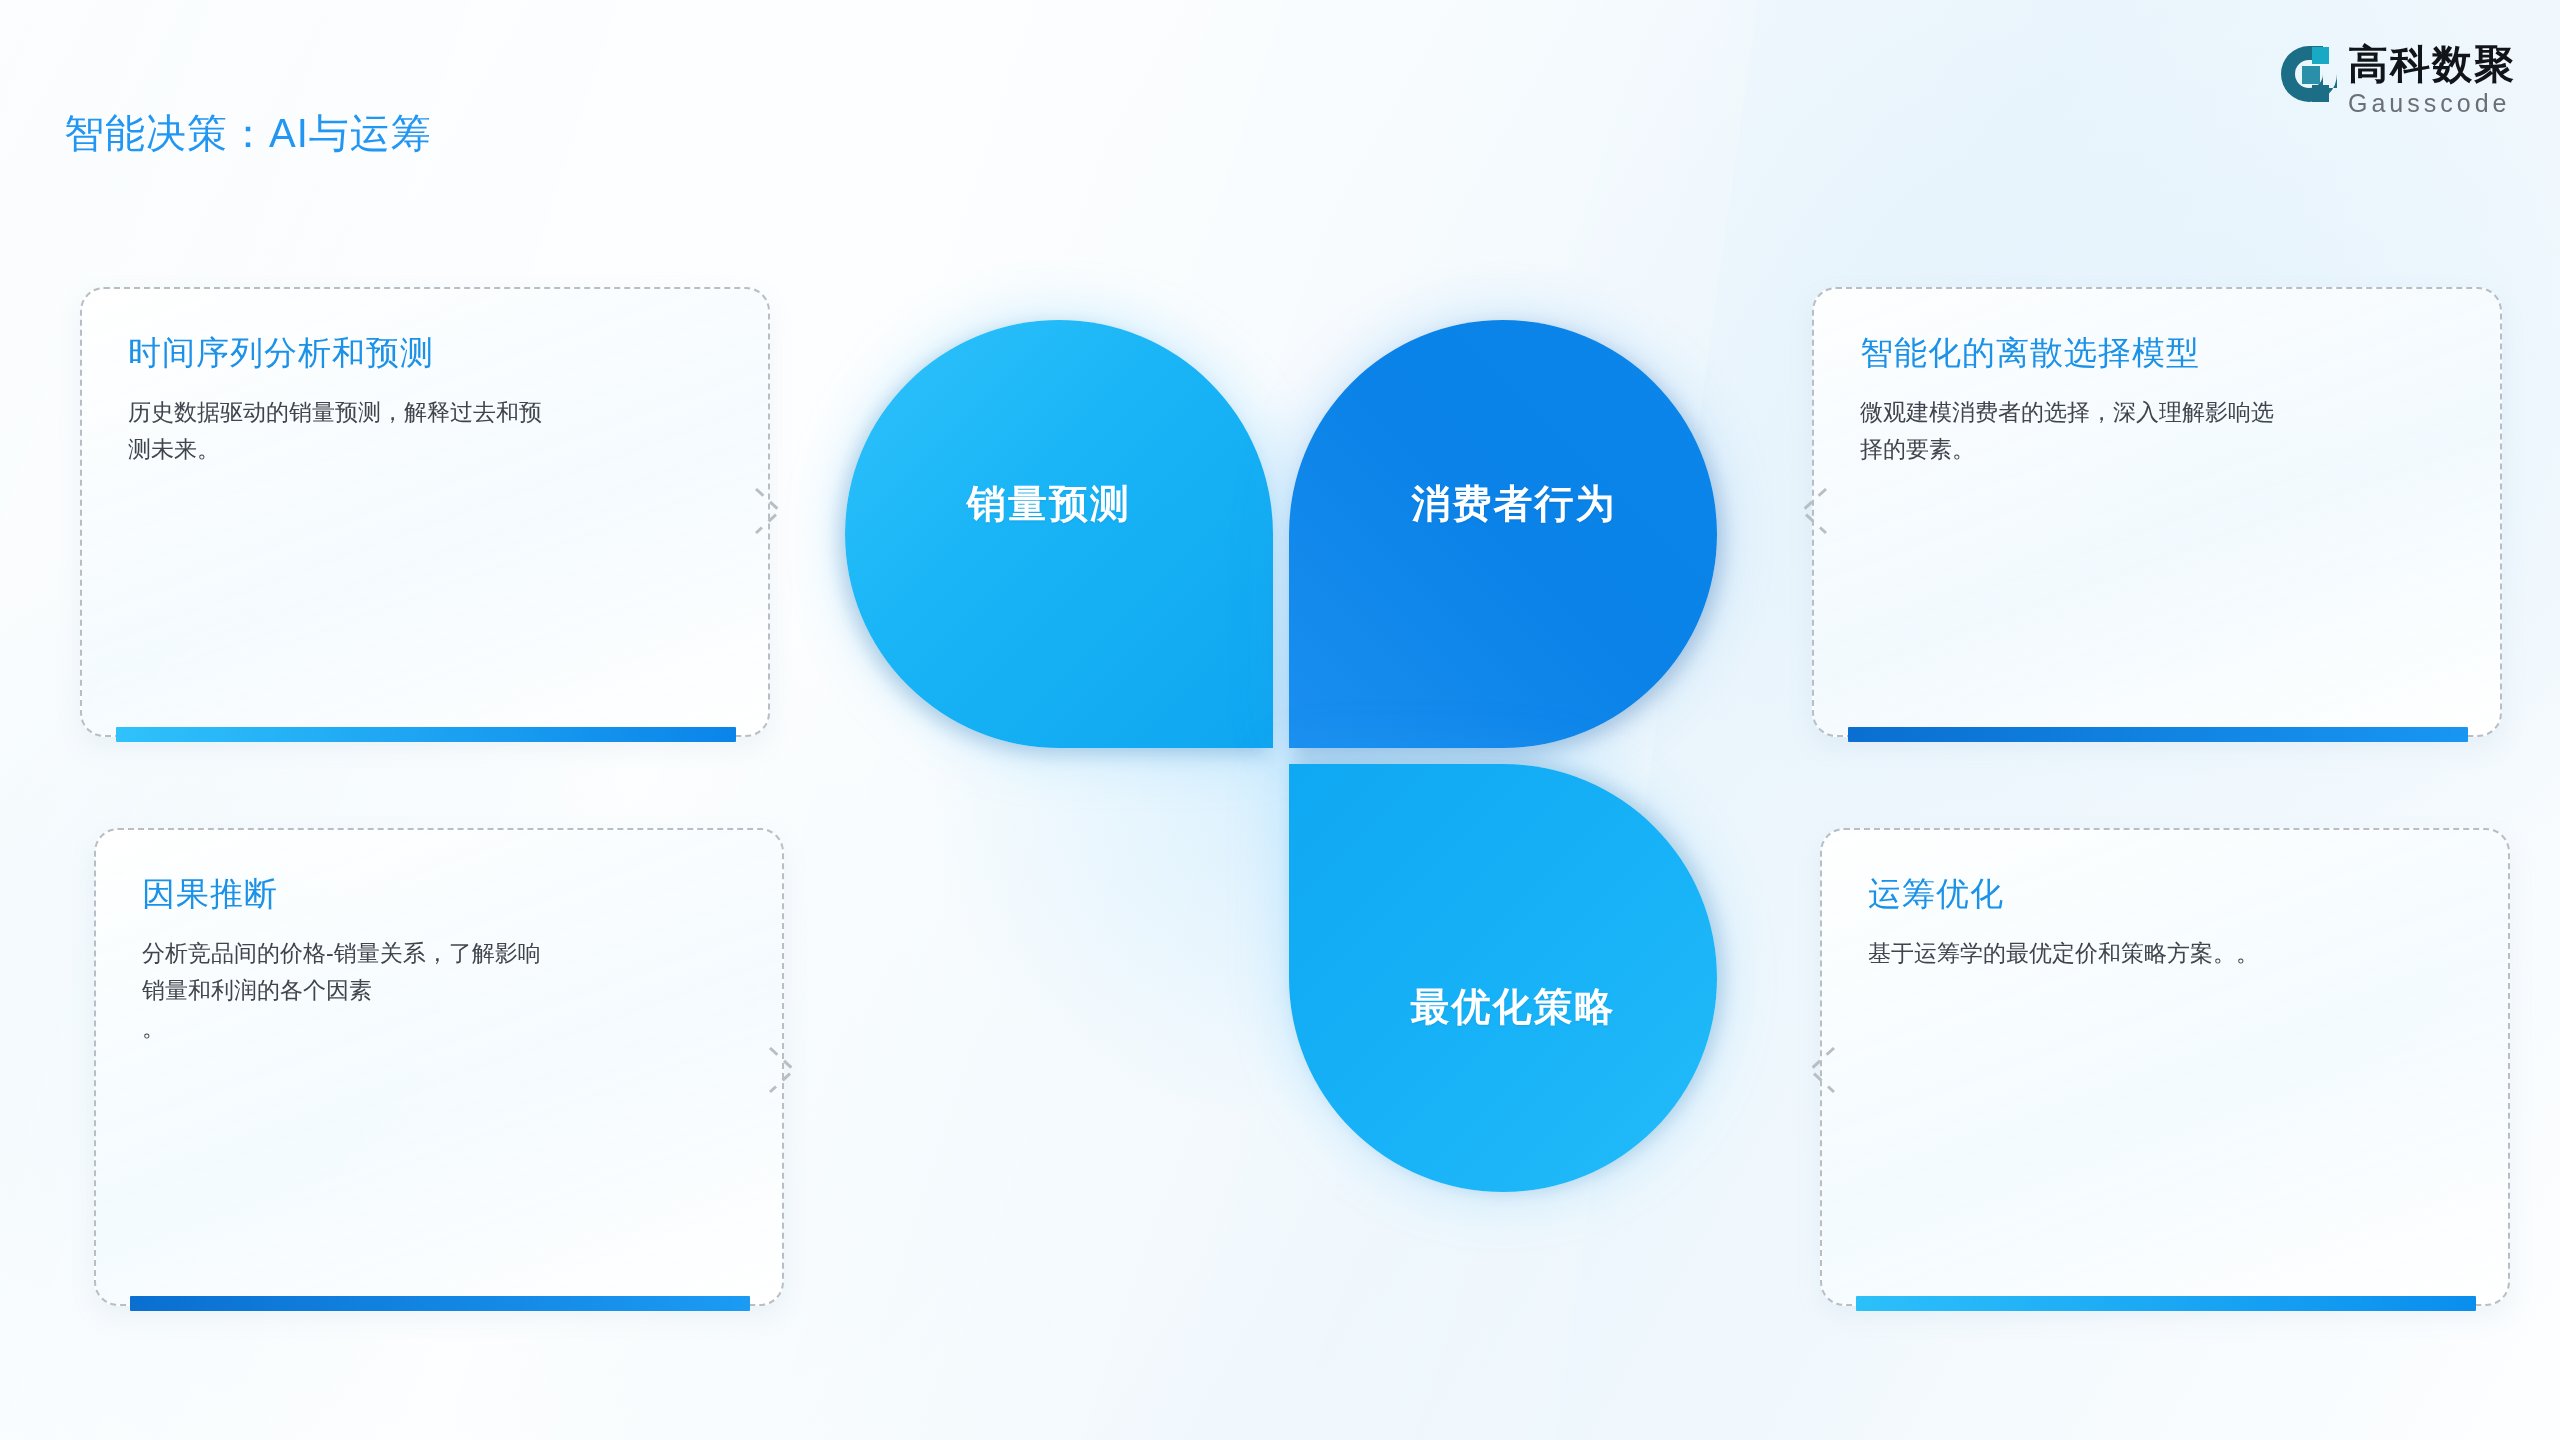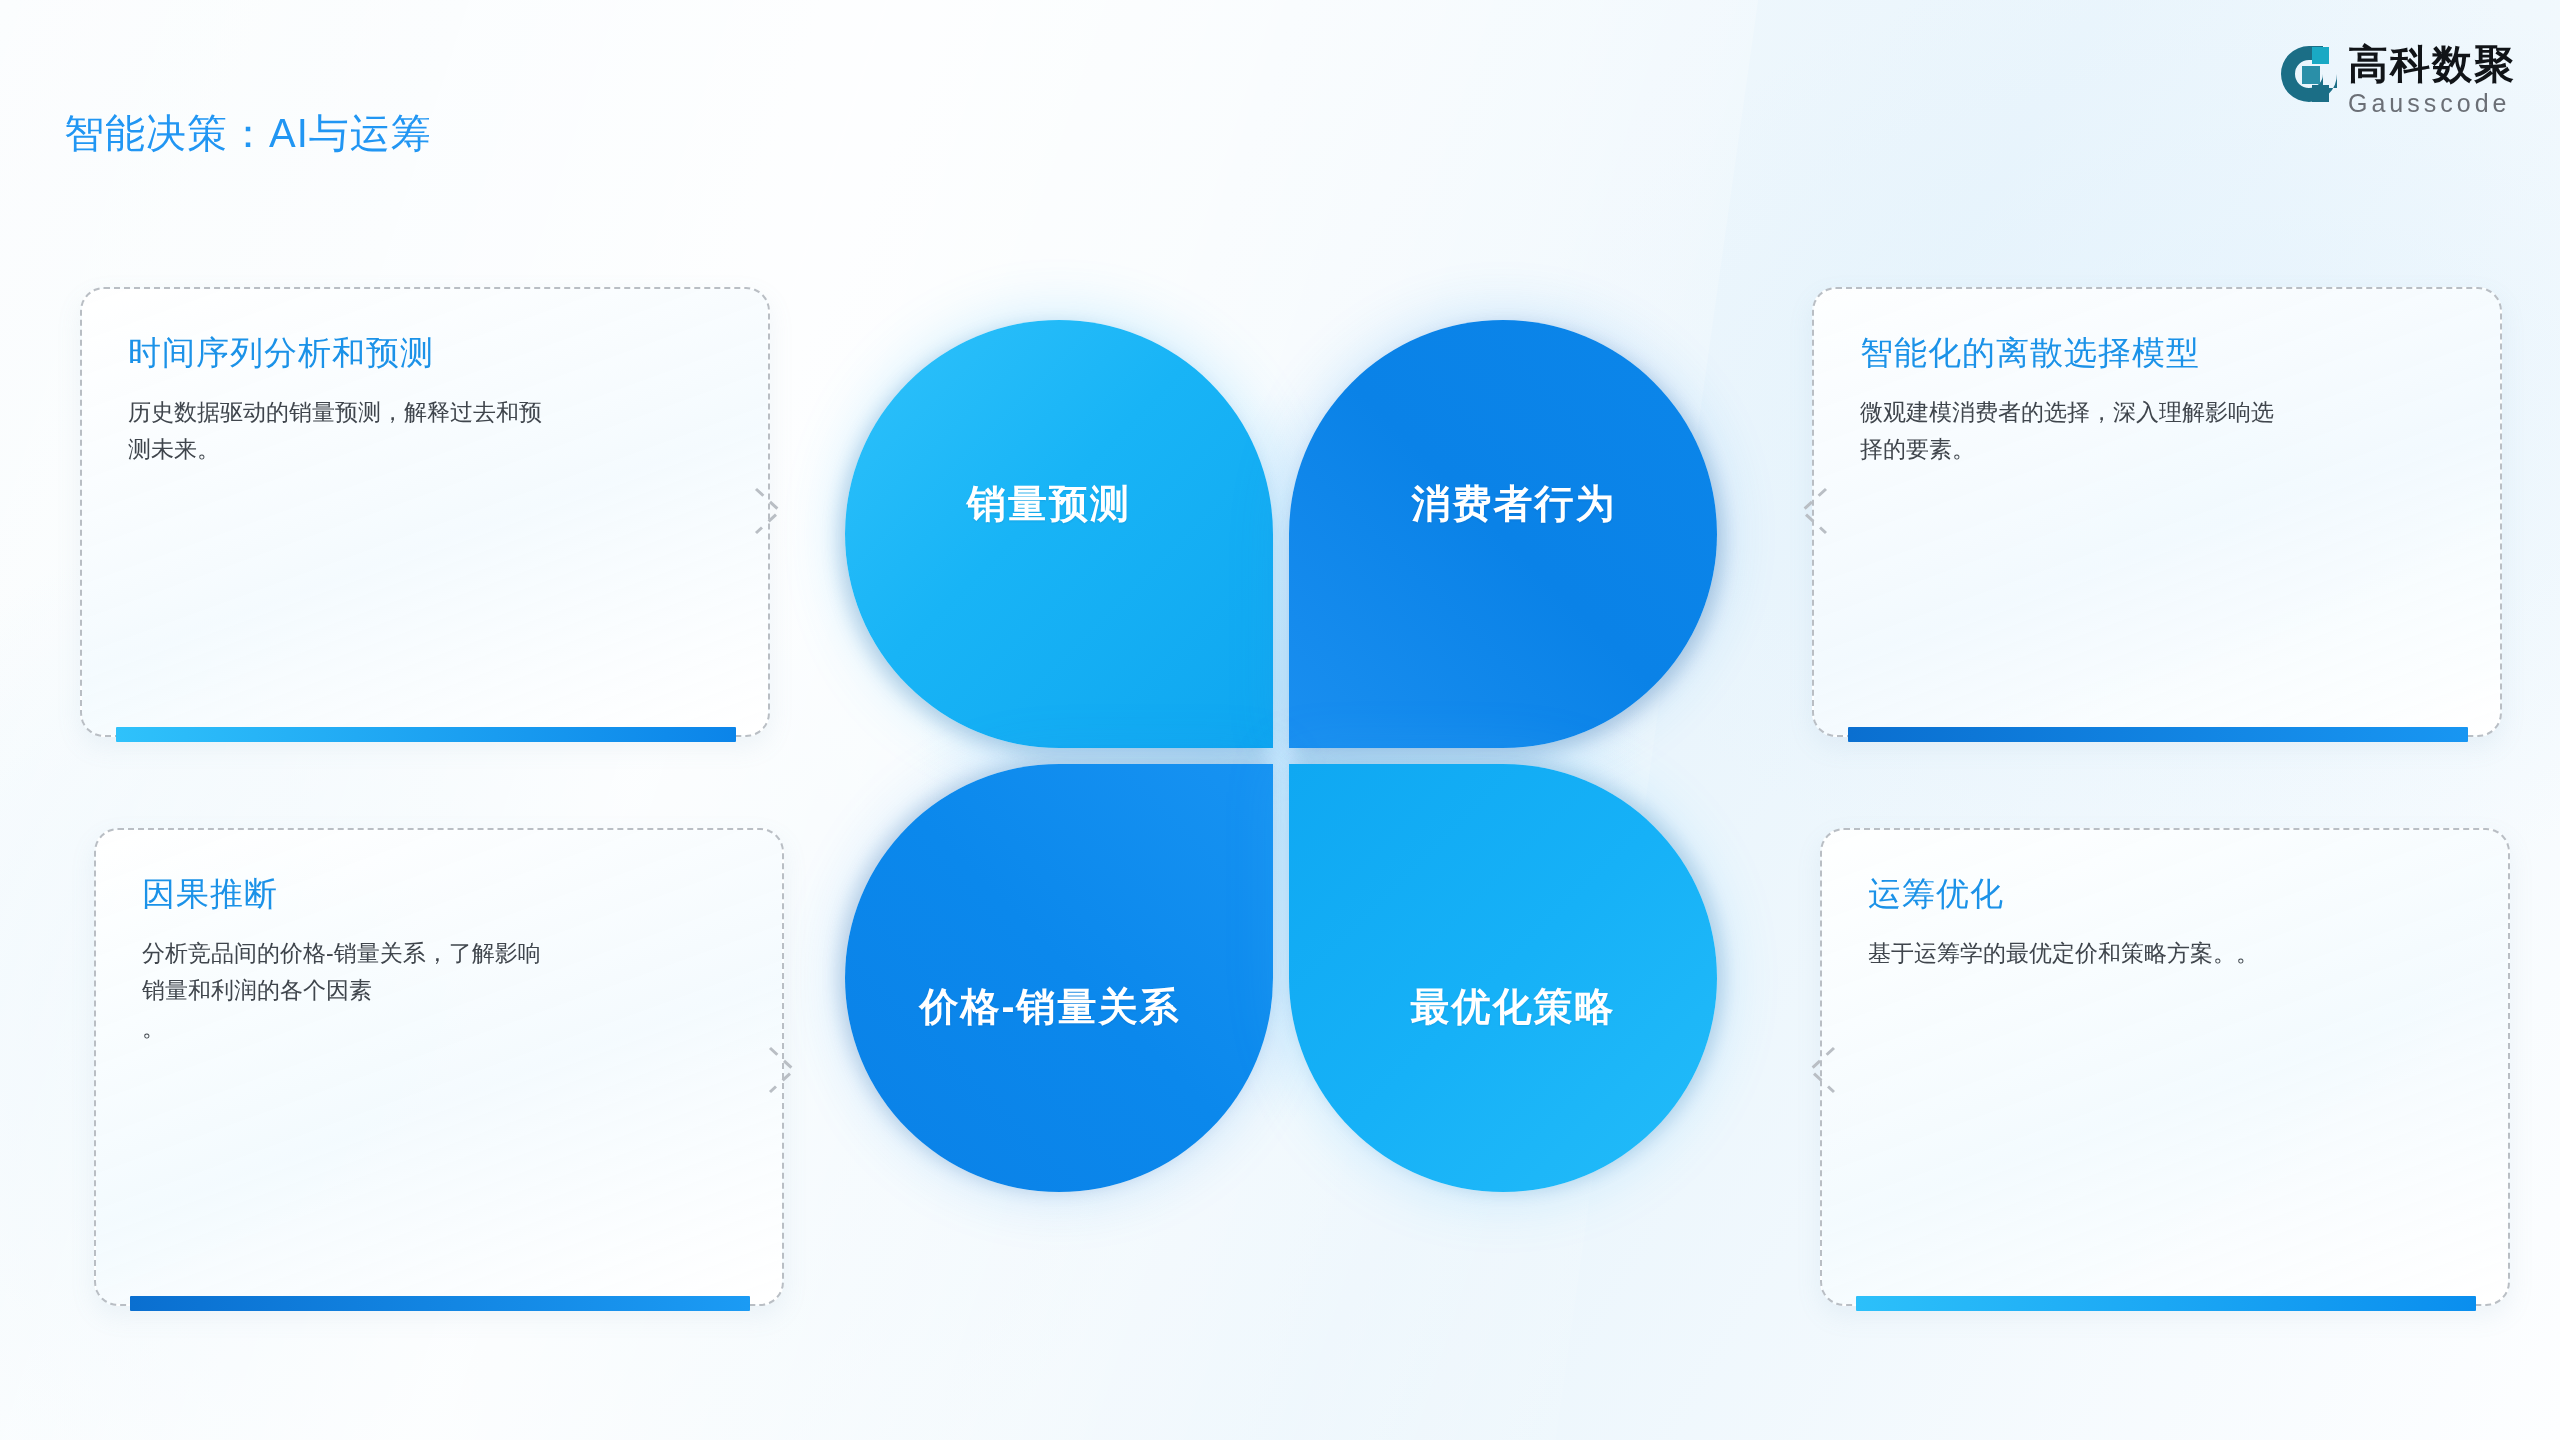--- a/index.html
+++ b/index.html
@@ -165,23 +165,20 @@
 
   <div class="flower">
     <div class="flower-glow"></div>
 
     <div class="petal tl">
       <span>销量预测</span>
     </div>
     <div class="petal tr">
       <span>消费者行为</span>
     </div>
-    <div class="petal bl">
-      <span>价格-销量关系</span>
-    </div>
     <div class="petal br">
       <span>最优化策略</span>
     </div>
   </div>
 
   <div class="card" id="card-tl">
     <div class="card-inner">
       <h3 class="card-title">时间序列分析和预测</h3>
       <p class="card-body">历史数据驱动的销量预测，解释过去和预
 测未来。</p>

